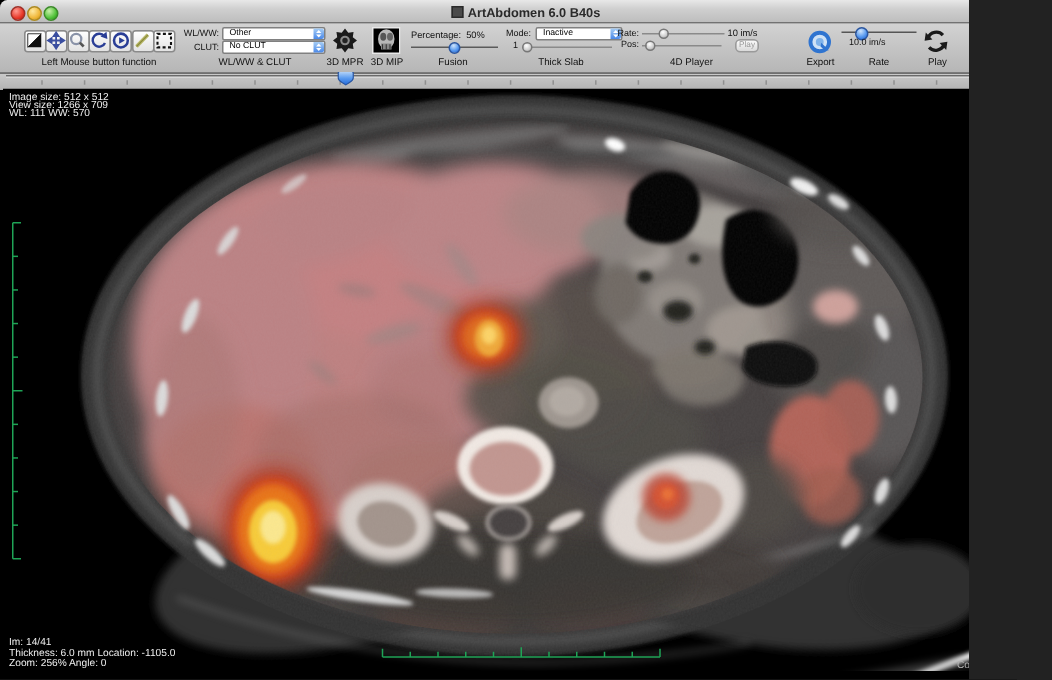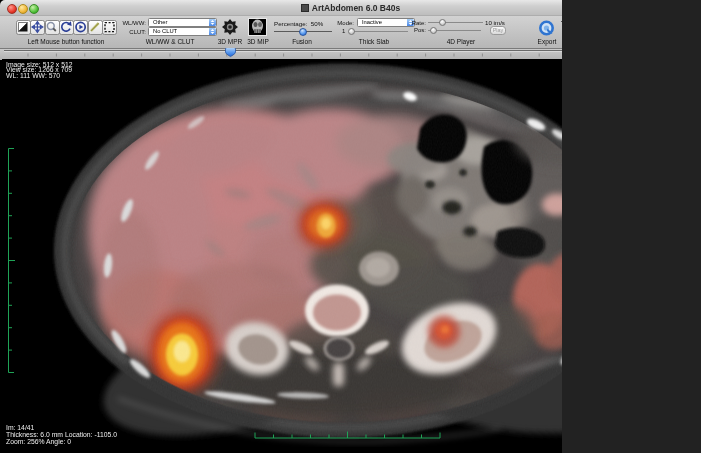--- a/index.html
+++ b/index.html
@@ -1,14 +1,14 @@
 <!DOCTYPE html>
 <html><head><meta charset="utf-8"><style>
 html,body{margin:0;padding:0;background:#222}
-#win{position:relative;width:562px;height:453px;background:#000;font-family:"Liberation Sans",sans-serif;overflow:hidden}
+#win{position:relative;width:646px;height:453px;background:#000;font-family:"Liberation Sans",sans-serif;overflow:hidden}
 .abs{position:absolute}
 #titlebar{left:0;top:0;width:701px;height:15px;background:linear-gradient(#e8e8e8,#cfcfcf 40%,#bdbdbd);border-bottom:1px solid #adadad;border-radius:5px 5px 0 0}
 .light{width:8px;height:8px;border-radius:50%;top:3.5px}
 #title{left:0;top:0;width:701px;text-align:center;font-size:8.5px;font-weight:bold;color:#2a2a2a;top:3px;letter-spacing:0}
 #pill{left:681px;top:4px;width:13px;height:7px;border:1px solid #8a8a8a;border-radius:4px;background:linear-gradient(#fdfdfd,#d0d0d0)}
 #toolbar{left:0;top:16px;width:701px;height:32px;background:linear-gradient(#d2d2d2,#b6b6b6)}
 .tlabel{font-size:6.5px;color:#111;text-align:center;top:38px;height:8px;line-height:8px}
 .btn{top:19.5px;width:13px;height:13.5px;background:linear-gradient(#ffffff,#e2e2e2);border:0.5px solid #8a8a8a;border-radius:2.5px}
 .ddl{font-size:6px;color:#111;height:8px;line-height:8px;text-align:right}
 .dd{height:7px;background:#fff;border:0.5px solid #808080;border-radius:1.5px;font-size:5.8px;line-height:7px;color:#000;padding-left:4px}

